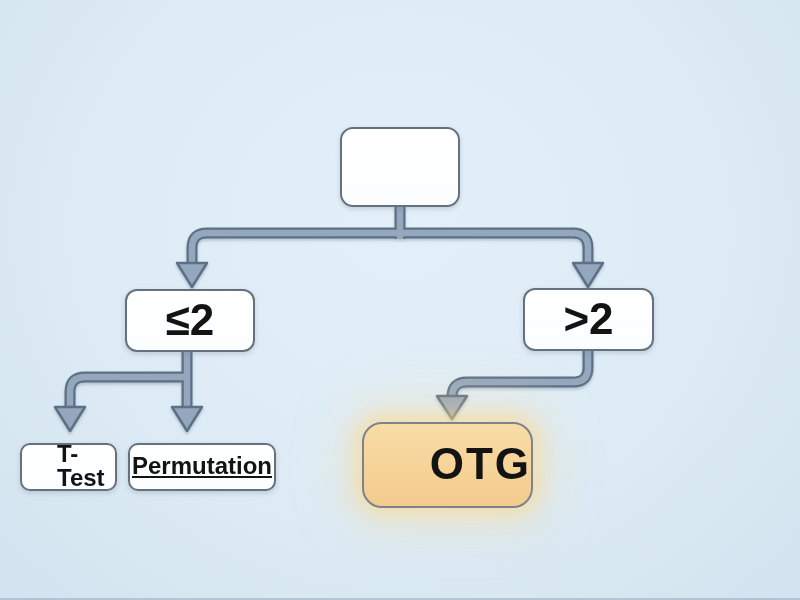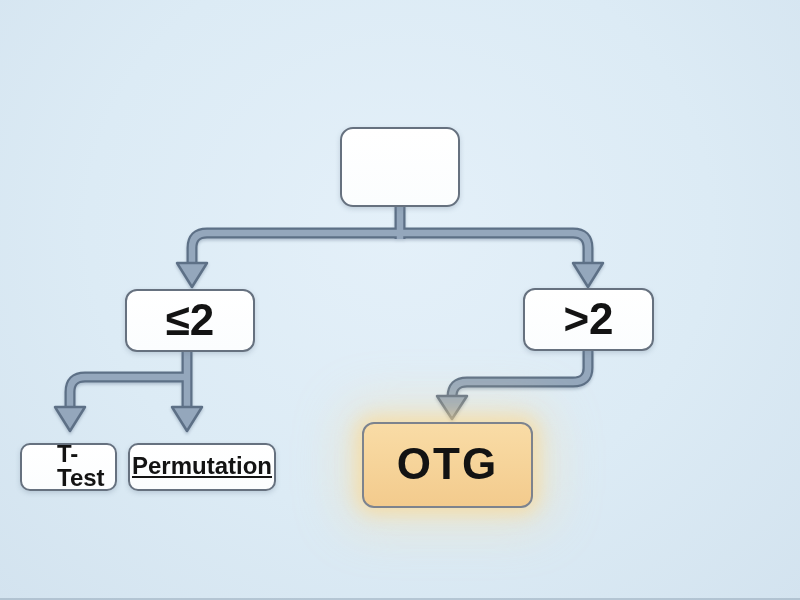--- a/index.html
+++ b/index.html
@@ -24,24 +24,25 @@
     display:flex; align-items:center; justify-content:center;
     color: var(--text); font-weight:bold;
     box-shadow: 0 2px 5px rgba(110,130,150,0.30);
   }
   .node-root        { left:340px; top:127px; width:120px; height:80px; border-radius:13px; }
   .node-le2         { left:125px; top:289px; width:130px; height:63px; border-radius:12px; font-size:44px; }
   .node-gt2         { left:523px; top:288px; width:131px; height:63px; border-radius:12px; font-size:44px; }
   .node-ttest       { left:20px;  top:443px; width:97px;  height:48px; border-radius:10px; font-size:24px;padding-left:35px; }
   .node-permutation { left:128px; top:443px; width:148px; height:48px; border-radius:10px; font-size:24px;text-decoration:underline; }
   .node-otg {
-    left:362px; top:422px; width:171px; height:86px; border-radius:12px; font-size:44px; letter-spacing:2px;
+    left:362px; top:422px; width:171px; height:86px; border-radius:20px; font-size:44px; letter-spacing:2px;
     background: linear-gradient(180deg, var(--highlight-fill-top), var(--highlight-fill-bottom));
     border-color: var(--highlight-border);
     box-shadow: 0 0 18px 6px rgba(255,214,130,0.55), 0 0 48px 20px rgba(255,224,160,0.35);
+    justify-content: flex-end;
   }
   .node-label { line-height:1; transform:translateY(-1px); }
   .bottom-edge {
     position:absolute; left:0; right:0; bottom:0; height:2px;
     background: rgba(115,135,155,0.35);
   }
 </style>
 </head>
 <body>
 

